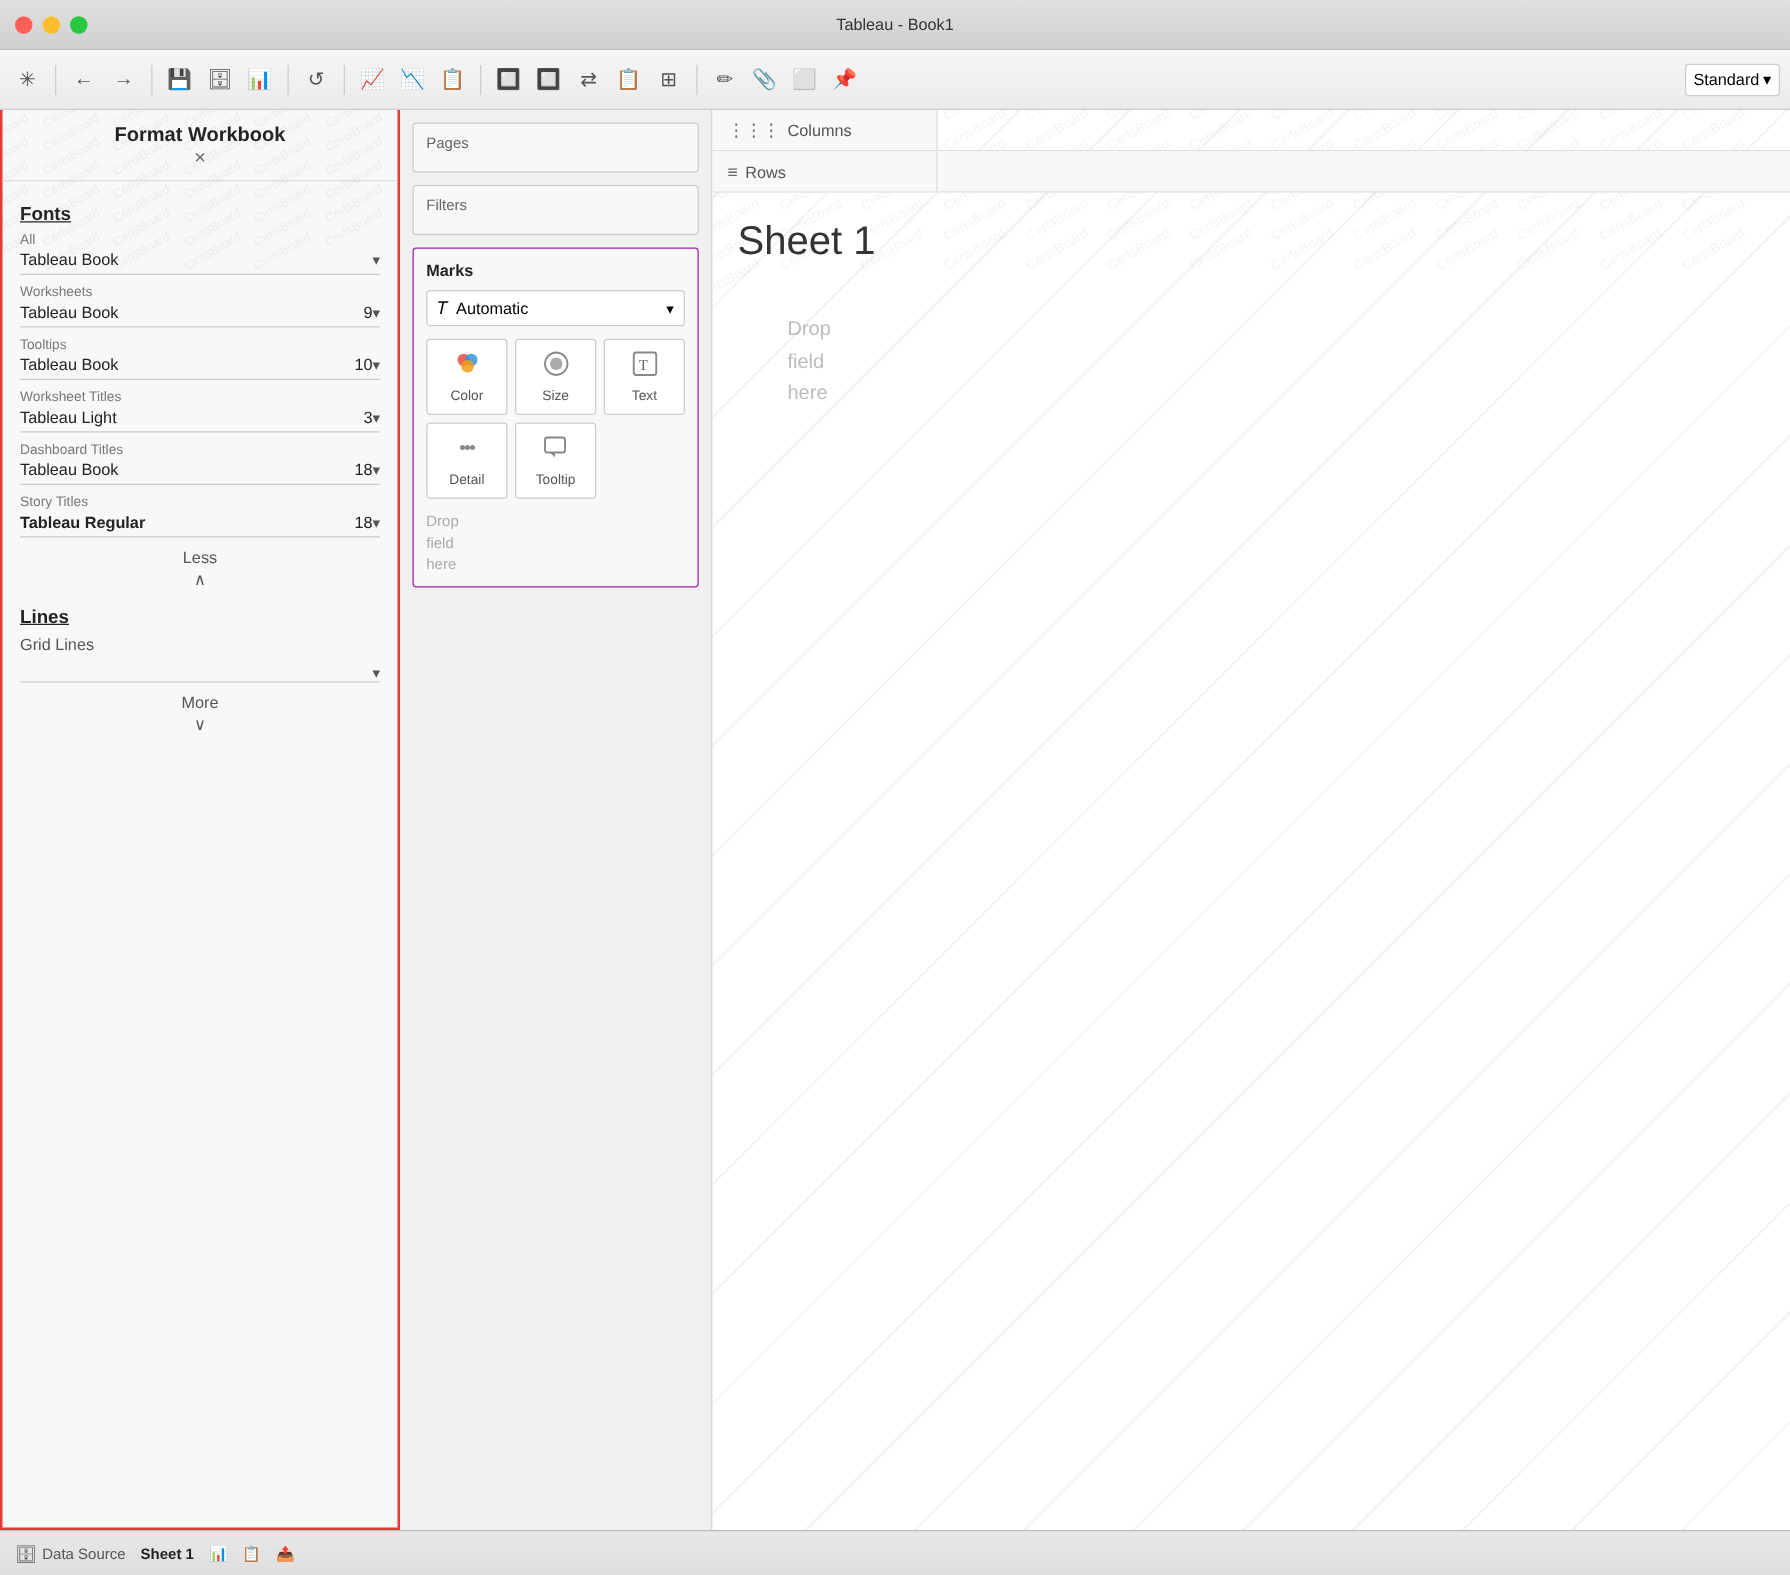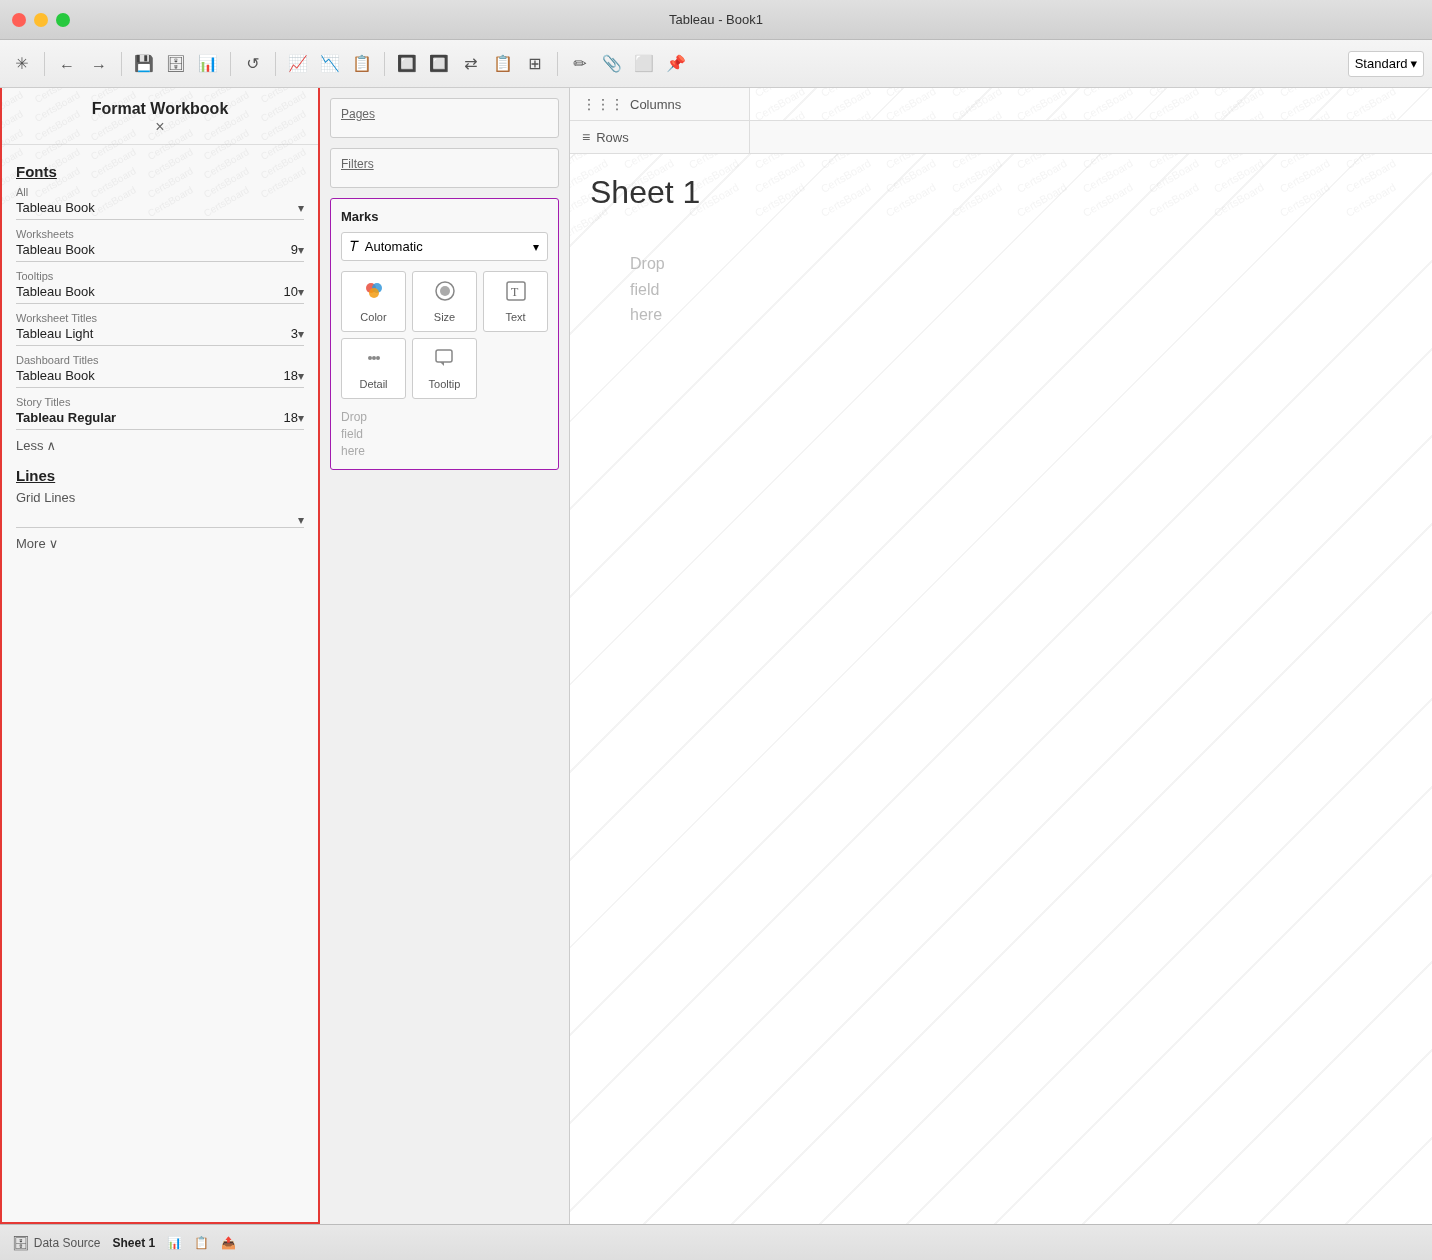--- a/index.html
+++ b/index.html
@@ -92,21 +92,21 @@
     .font-dropdown-arrow { font-size: 12px; color: #555; }
     .font-row.bold .font-name { font-weight: 700; }
 
     .lines-section { margin-top: 14px; }
     .grid-row {
       display: flex; align-items: center; justify-content: flex-start;
       padding-bottom: 4px; margin-bottom: 4px;
     }
     .grid-label { font-size: 13px; color: #555; }
 
-    .less-more { font-size: 13px; color: #555; cursor: pointer; display: flex; gap: 3px; margin: 4px 0; }
+    .less-more { font-size: 13px; color: #555; cursor: pointer; display: flex; align-items: center; gap: 3px; margin: 4px 0; flex-direction: column; }
     .more-row { margin-top: 8px; }
 
     .format-panel-footer {
       padding: 10px 14px;
       border-top: 1px solid #ddd;
     }
     .reset-btn {
       width: 100%; padding: 8px; background: #f0f0f0; border: 1px solid #ccc;
       border-radius: 4px; font-size: 13px; cursor: pointer; color: #333;
     }
@@ -122,21 +122,21 @@
       padding: 10px;
       gap: 10px;
     }
     .shelf {
       background: #f8f8f8;
       border: 1px solid #ccc;
       border-radius: 3px;
       padding: 8px 10px;
       min-height: 40px;
     }
-    .shelf-label { font-size: 12px; color: #666; margin-bottom: 4px; text-decoration: underline; }
+    .shelf-label { font-size: 12px; color: #666; margin-bottom: 4px; }
 
     .marks-panel {
       background: #f8f8f8;
       border: 1px solid #a21caf;
       border-radius: 3px;
       padding: 10px;
     }
     .marks-title { font-size: 13px; font-weight: 600; color: #222; margin-bottom: 8px; }
     .marks-type-row {
       display: flex; align-items: center; gap: 6px;

